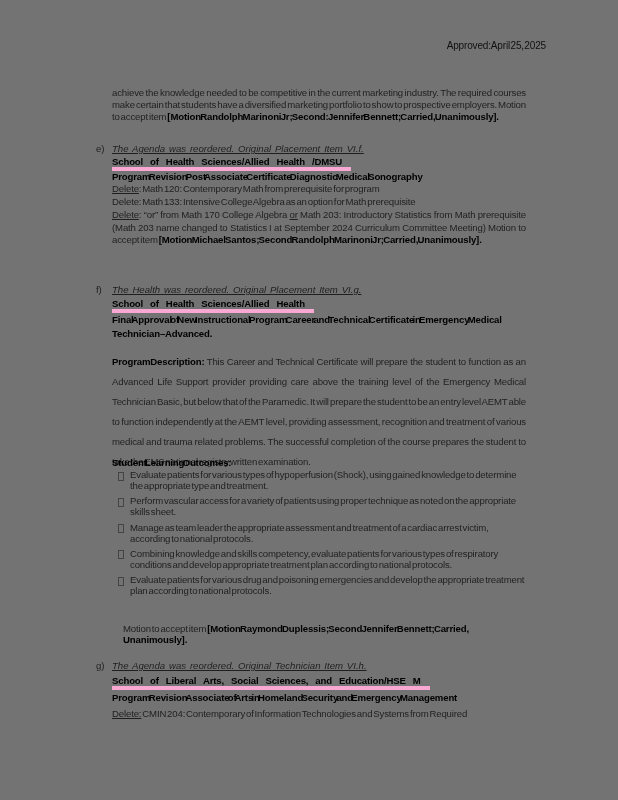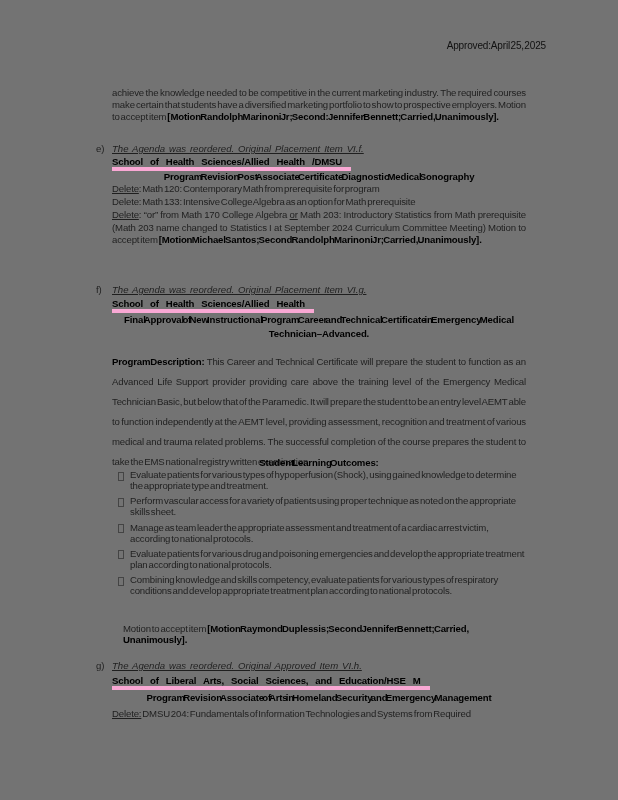--- a/index.html
+++ b/index.html
@@ -4,21 +4,21 @@
 <style>
   html,body{margin:0;padding:0;background:#ffffff;}
   .page{
     position:relative;width:618px;height:800px;background:#737373;overflow:hidden;
     font-family:Liberation Sans, sans-serif;
     font-size:9.6px;color:#1f1f1f;line-height:11.5px;
     word-spacing:-1.6px;letter-spacing:-0.15px;
   }
   .abs{position:absolute;left:112px;width:414px;}
   .approval{position:absolute;top:40px;right:72px;font-size:10px;word-spacing:-2.2px;color:#111;}
-  .b{font-weight:bold;color:#000;text-align:center;}
+  .b{font-weight:bold;color:#000;}
   .mash{word-spacing:-4.2px;}
   .mash2{word-spacing:-3.2px;}
   .u{text-decoration:underline;}
   .marker{position:absolute;left:-16px;top:0;}
   .note{font-style:italic;text-decoration:underline;word-spacing:1.2px;letter-spacing:0;}
   .school{font-weight:bold;color:#000;border-bottom:4px solid #f9a8d4;word-spacing:4.5px;padding-right:9px;display:inline-block;line-height:1.05;}
   .just{text-align:justify;text-align-last:left;}
   .intro{top:87px;line-height:11.8px;}
   .sec-e{top:143px;line-height:12.7px;}
   .sec-f-head{top:283px;line-height:13.8px;}
@@ -48,44 +48,44 @@
     <div class="b mash">Program Revision Post Associate Certificate Diagnostic Medical Sonography</div>
     <div><span class="u">Delete</span><span>: Math 120: Contemporary Math from prerequisite for program</span></div>
     <div><span>Delete</span><span>: Math 133: Intensive College Algebra as an option for Math prerequisite</span></div>
     <div class="just">
       <span class="u">Delete</span><span>: “or” from Math 170 College Algebra </span><span class="u">or</span><span> Math 203: Introductory Statistics from Math prerequisite (Math 203 name changed to Statistics I at September 2024 Curriculum Committee Meeting) Motion to accept item </span><span class="b mash2">[Motion Michael Santos; Second Randolph Marinoni Jr; Carried, Unanimously].</span>
     </div>
   </div>
 
   <div class="abs sec-f-head">
     <span class="marker">f)</span>
-    <div><span class="note">The Agenda was reordered.  Original Placement  Item VI.g.</span></div>
+    <div><span class="note">The Health was reordered.  Original Placement  Item VI.g.</span></div>
     <div><span class="school">School of Health Sciences/Allied Health</span></div>
     <div class="b mash">Final Approval of New Instructional Program Career and Technical Certificate in Emergency Medical Technician–Advanced.</div>
   </div>
 
   <div class="abs f-desc just">
     <span class="b mash">Program Description:</span><span> This Career and Technical Certificate will prepare the student to function as an Advanced Life Support provider providing care above the training level of the Emergency Medical Technician Basic, but below that of the Paramedic. It will prepare the student to be an entry level AEMT able to function independently at the AEMT level, providing assessment, recognition and treatment of various medical and trauma related problems. The successful completion of the course prepares the student to take the EMS national registry written examination.</span>
   </div>
 
   <div class="abs slo-head b mash">Student Learning Outcomes:</div>
 
   <div class="abs outcomes">
     <div class="outcome"><span class="bullet-box"></span><span>Evaluate patients for various types of hypoperfusion (Shock), using gained knowledge to determine the appropriate type and treatment.</span></div>
     <div class="outcome"><span class="bullet-box"></span><span>Perform vascular access for a variety of patients using proper technique as noted on the appropriate skills sheet.</span></div>
     <div class="outcome"><span class="bullet-box"></span><span>Manage as team leader the appropriate assessment and treatment of a cardiac arrest victim, according to national protocols.</span></div>
+    <div class="outcome"><span class="bullet-box"></span><span>Combining knowledge and skills competency, evaluate patients for various types of respiratory conditions and develop appropriate treatment plan according to national protocols.</span></div>
     <div class="outcome"><span class="bullet-box"></span><span>Evaluate patients for various drug and poisoning emergencies and develop the appropriate treatment plan according to national protocols.</span></div>
-    <div class="outcome"><span class="bullet-box"></span><span>Combining knowledge and skills competency, evaluate patients for various types of respiratory conditions and develop appropriate treatment plan according to national protocols.</span></div>
   </div>
 
   <div class="abs motion-line">
     <span>Motion to accept item </span><span class="b mash2">[Motion Raymond Duplessis; Second Jennifer Bennett; Carried, Unanimously].</span>
   </div>
 
   <div class="abs sec-g">
     <span class="marker">g)</span>
-    <div><span class="note">The Agenda was reordered.  Original Approved  Item VI.h.</span></div>
+    <div><span class="note">The Agenda was reordered.  Original Technician  Item VI.h.</span></div>
     <div><span class="school">School of Liberal Arts, Social Sciences, and Education/HSE M</span></div>
     <div class="b mash">Program Revision Associate of Arts in Homeland Security and Emergency Management</div>
-    <div><span class="u">Delete:</span><span> DMSU 204: Fundamentals of Information Technologies and Systems from Required</span></div>
+    <div><span class="u">Delete:</span><span> CMIN 204: Contemporary of Information Technologies and Systems from Required</span></div>
   </div>
 
 </div>
 
 </body></html>

